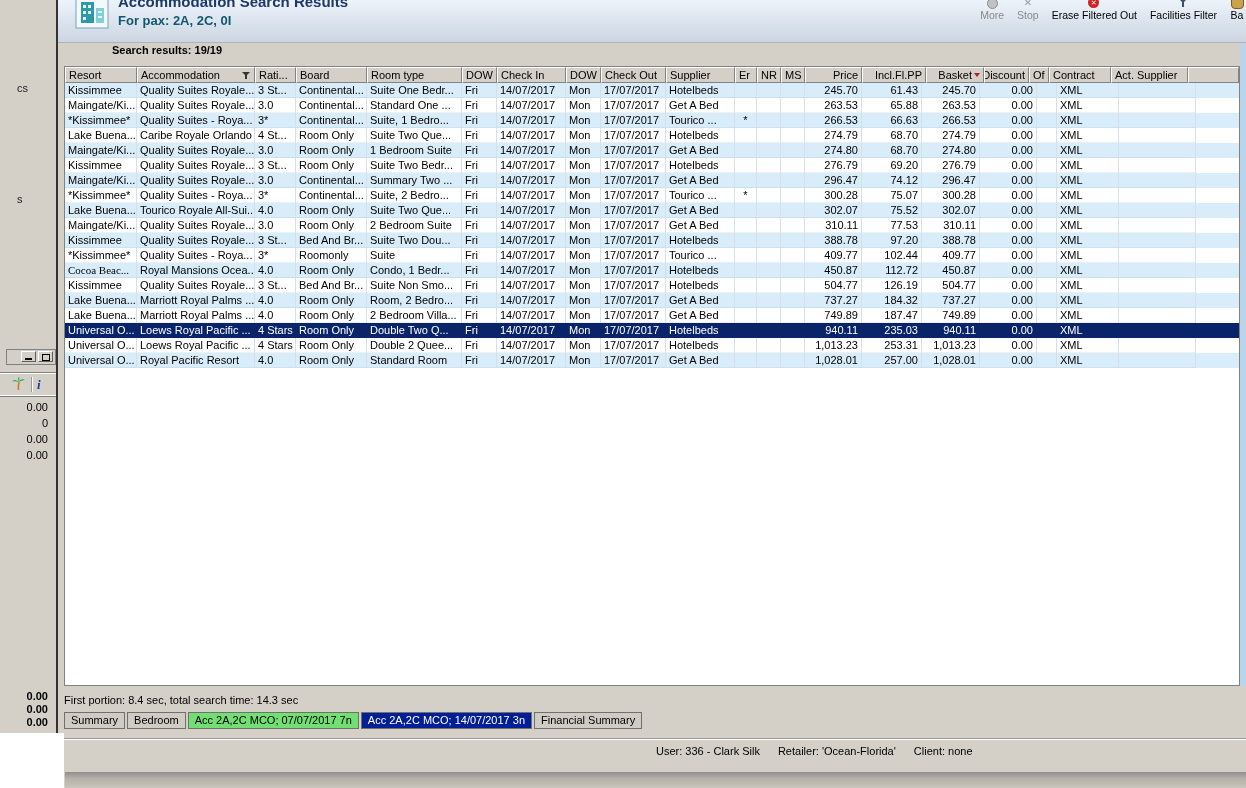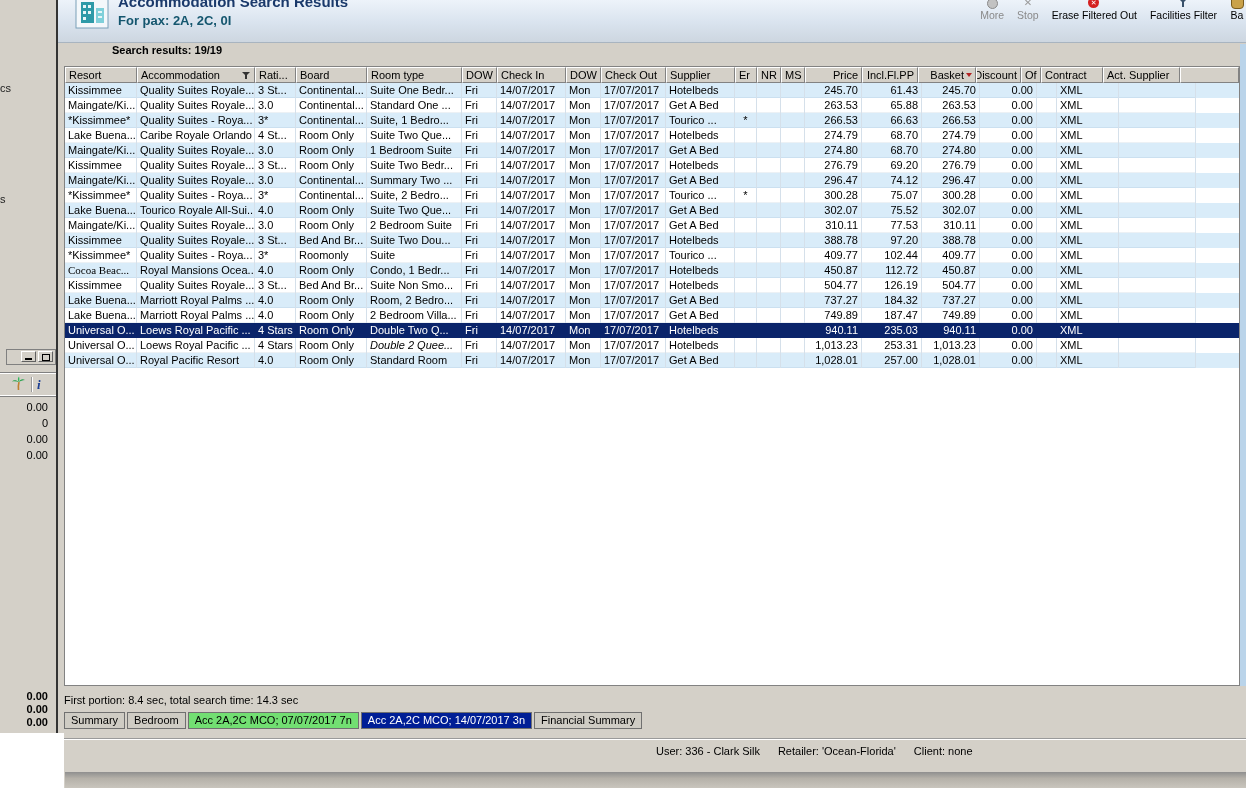--- a/index.html
+++ b/index.html
@@ -6,21 +6,21 @@
   html,body { width:1246px; height:788px; overflow:hidden; }
   body {
     position:relative;
     background:#d4d0c8;
     font-family:"Liberation Sans","DejaVu Sans",sans-serif;
     font-size:11px; color:#000; cursor:default;
   }
 
   
   .left-strip { position:absolute; left:0; top:0; width:56px; height:735px; background:#d4d0c8; }
-  .frag { position:absolute; left:0; font-size:11px; color:#222; }
+  .frag { position:absolute; left:0; font-size:11px; color:#222;padding-left:17px; }
   .frag-cs { top:82px; }
   .frag-s  { top:193px; }
   .mini-panel { position:absolute; top:349px; left:6px; width:50px; height:16px;
     border:1px solid #808080; background:#d4d0c8; display:flex; justify-content:flex-end; gap:2px; padding:1px 2px; }
   .mini-btn { width:15px; height:11px; background:#d4d0c8; border:1px solid;
     border-color:#fff #606060 #606060 #fff; }
   .mini-btn.min::before { content:""; display:block; width:7px; height:2px; background:#000; margin:6px auto 0; }
   .mini-btn.res::before { content:""; display:block; width:6px; height:5px; border:1px solid #000; margin:2px auto 0; }
   .mini-toolbar { position:absolute; top:372px; left:0; width:56px; height:25px;
     border-top:1px solid #808080; border-bottom:1px solid #808080;
@@ -242,21 +242,21 @@
           </div>
           <div class="th" style="width: 24px;">
             <span>NR</span>
           </div>
           <div class="th" style="width: 24px;">
             <span>MS</span>
           </div>
           <div class="th right" style="width: 57px;">
             <span>Price</span>
           </div>
-          <div class="th right" style="width: 56px;">
+          <div class="th right" style="width: 64px;">
             <span>Incl.Fl.PP</span>
           </div>
           <div class="th right" style="width: 58px;">
             <span>Basket</span>
             <span class="sort-icon"></span>
           </div>
           <div class="th right" style="width: 45px;">
             <span>Discount</span>
           </div>
           <div class="th" style="width: 20px;">
@@ -643,21 +643,21 @@
             <div class="td right" style="width: 57px;">0.00</div>
             <div class="td" style="width: 20px;"></div>
             <div class="td" style="width: 62px;">XML</div>
             <div class="td" style="width: 77px;"></div>
           </div>
           <div class="tr even">
             <div class="td" style="width: 72px;">Universal O...</div>
             <div class="td" style="width: 118px;">Loews Royal Pacific ...</div>
             <div class="td" style="width: 41px;">4 Stars</div>
             <div class="td" style="width: 71px;">Room Only</div>
-            <div class="td" style="width: 95px; font-style: italic;">Double 2 Quee...</div>
+            <div class="td" style="width: 95px;">Double 2 Quee...</div>
             <div class="td" style="width: 35px;">Fri</div>
             <div class="td" style="width: 69px;">14/07/2017</div>
             <div class="td" style="width: 35px;">Mon</div>
             <div class="td" style="width: 65px;">17/07/2017</div>
             <div class="td" style="width: 69px;">Hotelbeds</div>
             <div class="td center" style="width: 22px;"></div>
             <div class="td" style="width: 24px;"></div>
             <div class="td" style="width: 24px;"></div>
             <div class="td right" style="width: 57px;">1,013.23</div>
             <div class="td right" style="width: 60px;">253.31</div>

